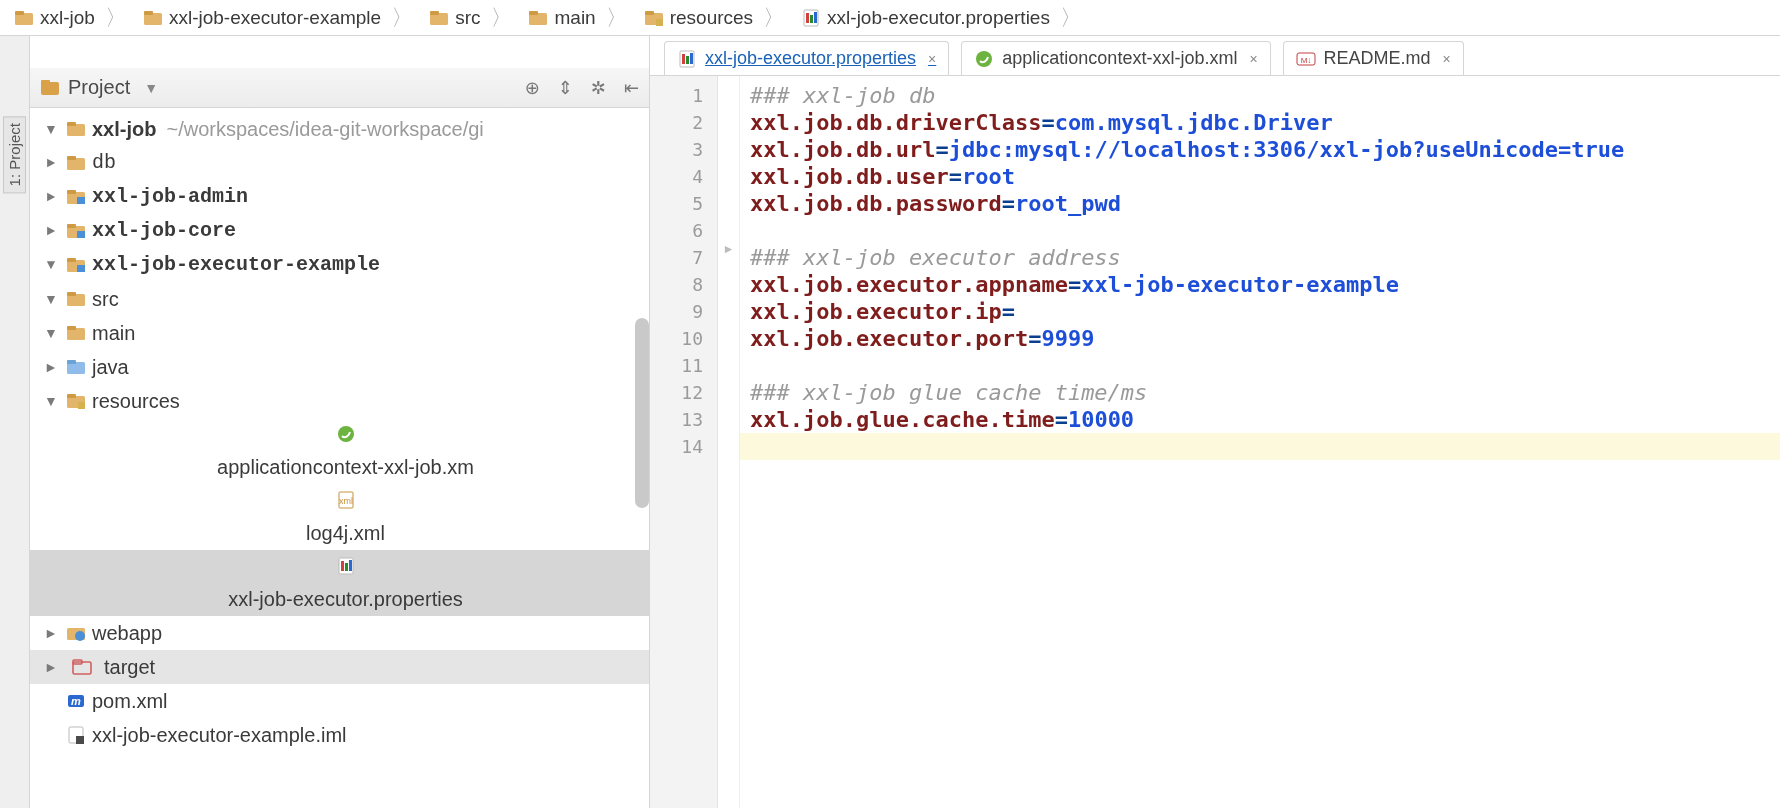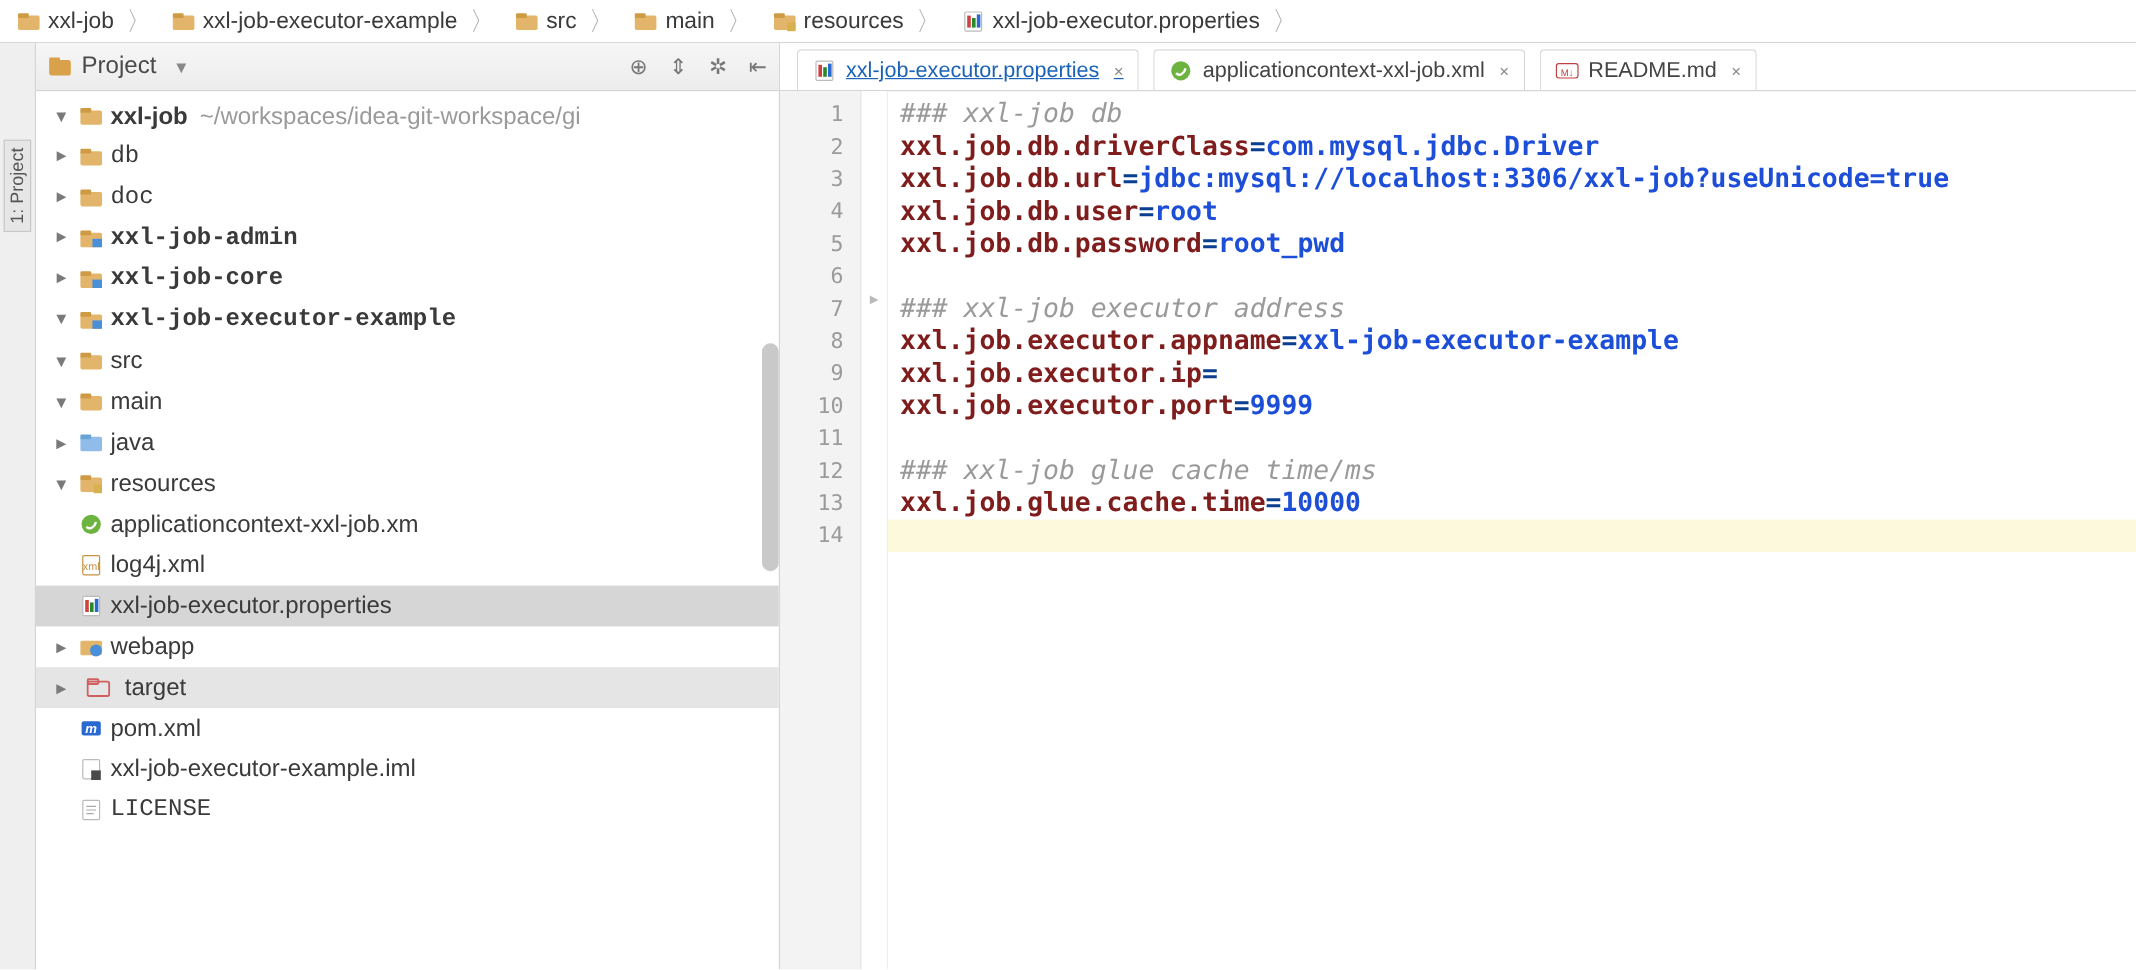--- a/index.html
+++ b/index.html
@@ -75,20 +75,21 @@
     position: relative;
   }
   .panel-header {
     height: 40px;
     background: linear-gradient(#f6f6f6,#ececec);
     border-bottom: 1px solid #d5d5d5;
     display: flex;
     align-items: center;
     padding: 0 10px;
     gap: 10px;
+    margin-top: 32px;
   }
   .panel-header .title {
     display: flex;
     align-items: center;
     gap: 8px;
     font-size: 20px;
     color: #4a4a4a;
     flex: 1;
   }
   .panel-header .dd { color:#888; font-size:14px; margin-left:6px; }
@@ -128,21 +129,21 @@
   .arrow.none::before { content:""; }
   .label { color:#3a3a3a; }
   .label.bold { font-weight:700; }
   .hint { color:#9a9a9a; margin-left:4px;text-align:right; }
 
   .ind-0{padding-left:16px;}
   .ind-1{padding-left:52px;font-family:Liberation Mono, monospace;}
   .ind-2{padding-left:88px;}
   .ind-3{padding-left:124px;}
   .ind-4{padding-left:160px;}
-  .ind-5{padding-left:196px;}
+  .ind-5{padding-left:196px;flex-direction:column;}
 
   
   .editor-area { flex:1; display:flex; flex-direction:column; }
   .editor-tabs {
     height:40px;
     background:#fff;
     border-bottom:1px solid #d5d5d5;
     display:flex;
     align-items:flex-end;
     gap:12px;
@@ -325,30 +326,20 @@
             </svg>
           </span>
           <span class="label">db</span>
         </div>
         <div class="row ind-1">
           <span class="arrow closed"></span>
           <span class="ico">
             <svg viewBox="0 0 20 20">
               <rect x="1" y="5" width="18" height="12" rx="1.5" fill="#e2b56a"></rect>
               <rect x="1" y="3" width="9" height="4" rx="1" fill="#cf9a44"></rect>
-            </svg>
-          </span>
-          <span class="label">doc</span>
-        </div>
-        <div class="row ind-1">
-          <span class="arrow closed"></span>
-          <span class="ico">
-            <svg viewBox="0 0 20 20">
-              <rect x="1" y="5" width="18" height="12" rx="1.5" fill="#e2b56a"></rect>
-              <rect x="1" y="3" width="9" height="4" rx="1" fill="#cf9a44"></rect>
               <rect x="11" y="10" width="8" height="7" fill="#4a90d9"></rect>
             </svg>
           </span>
           <span class="label bold">xxl-job-admin</span>
         </div>
         <div class="row ind-1">
           <span class="arrow closed"></span>
           <span class="ico">
             <svg viewBox="0 0 20 20">
               <rect x="1" y="5" width="18" height="12" rx="1.5" fill="#e2b56a"></rect>
@@ -474,32 +465,20 @@
         </div>
         <div class="row ind-2">
           <span class="arrow none"></span>
           <span class="ico">
             <svg viewBox="0 0 20 20">
               <rect x="3" y="2" width="14" height="16" rx="1" fill="#fff" stroke="#bbb"></rect>
               <rect x="10" y="11" width="8" height="8" fill="#4a4a4a"></rect>
             </svg>
           </span>
           <span class="label">xxl-job-executor-example.iml</span>
-        </div>
-        <div class="row ind-1">
-          <span class="arrow none"></span>
-          <span class="ico">
-            <svg viewBox="0 0 20 20">
-              <rect x="3" y="2" width="14" height="16" rx="1" fill="#fff" stroke="#bbb"></rect>
-              <line x1="6" y1="7" x2="14" y2="7" stroke="#aaa"></line>
-              <line x1="6" y1="10" x2="14" y2="10" stroke="#aaa"></line>
-              <line x1="6" y1="13" x2="12" y2="13" stroke="#aaa"></line>
-            </svg>
-          </span>
-          <span class="label">LICENSE</span>
         </div>
       </div>
   </div>
 
   <div class="editor-area">
     <div class="editor-tabs" id="tabs">
         <div class="tab active">
           <span class="ico">
             <svg viewBox="0 0 20 20">
               <rect x="3" y="2" width="14" height="16" rx="1" fill="#fff" stroke="#bbb"></rect>

